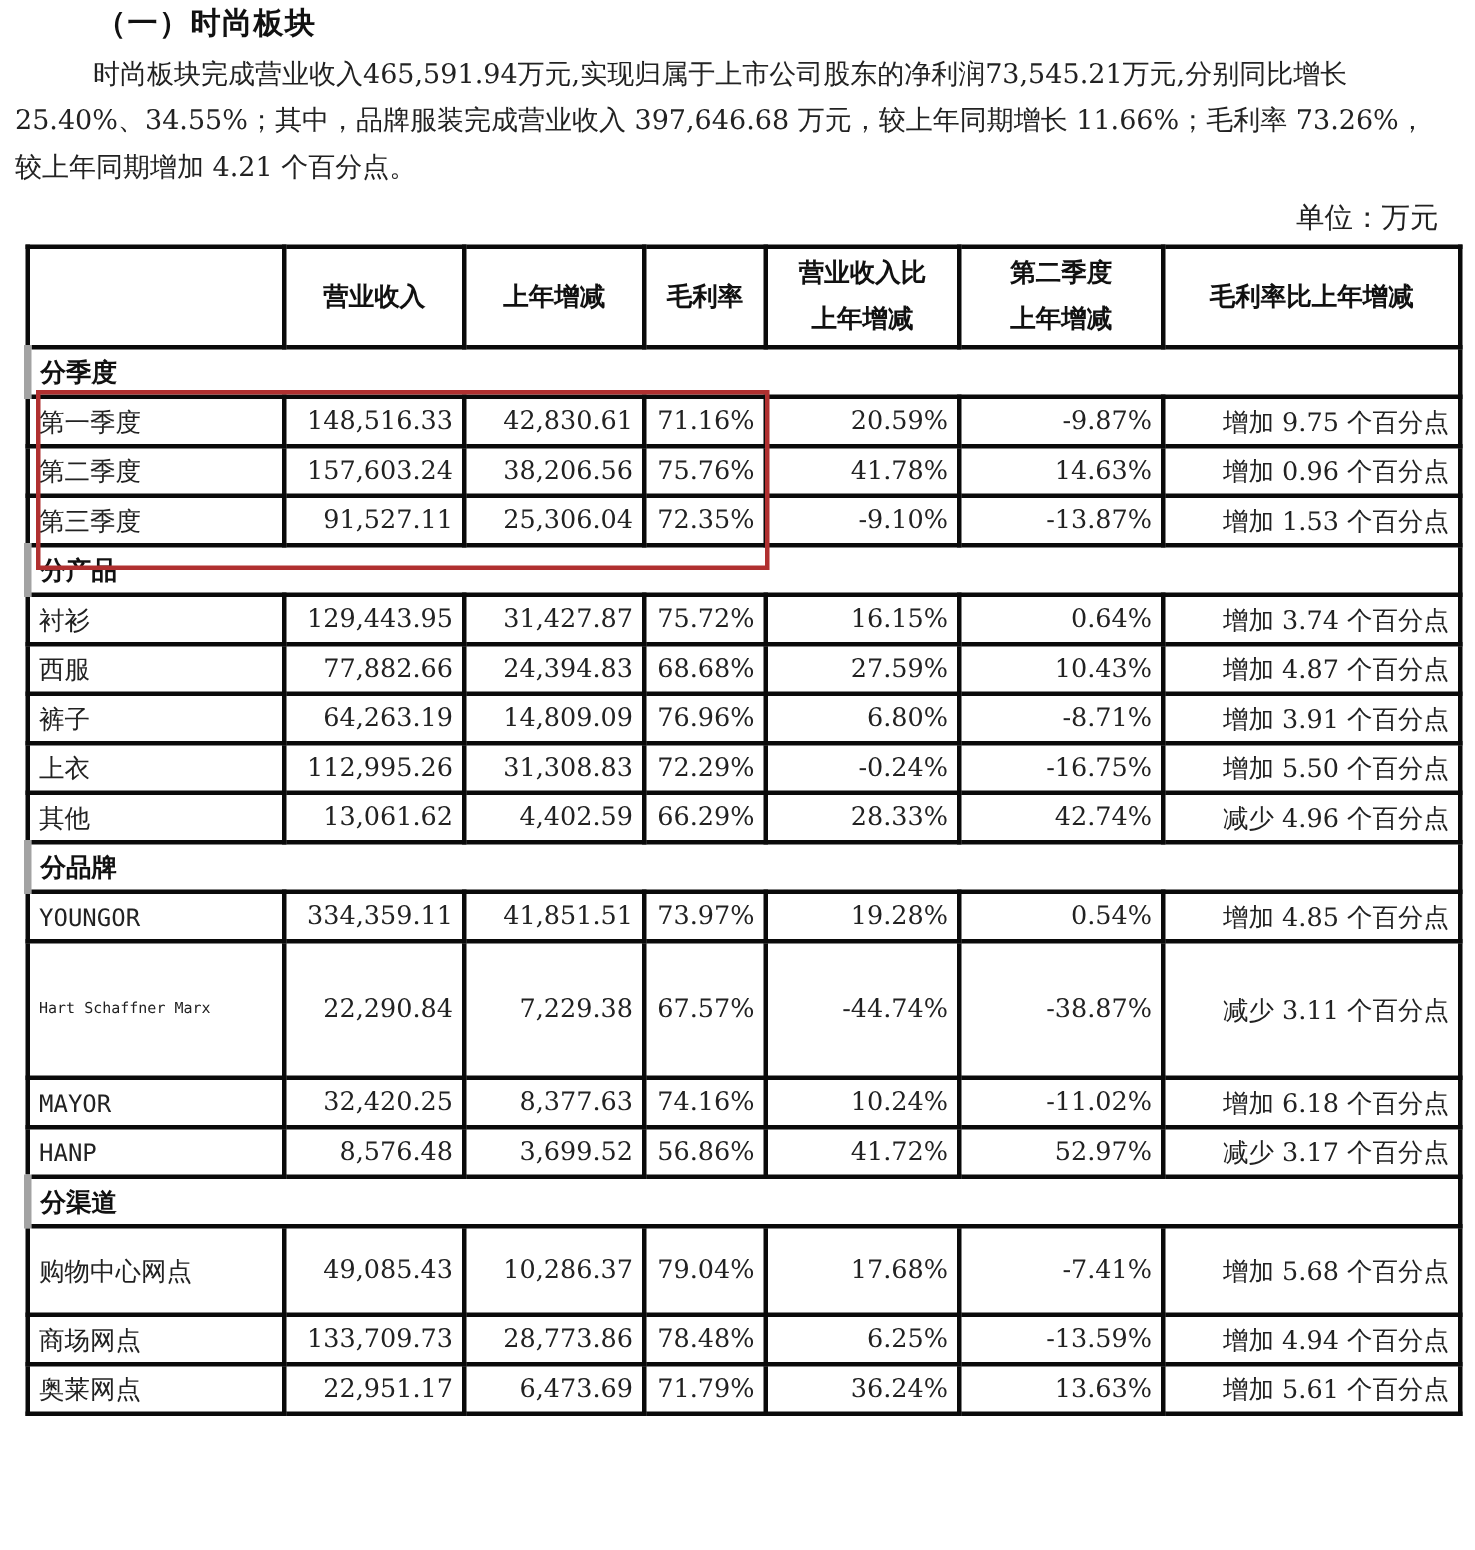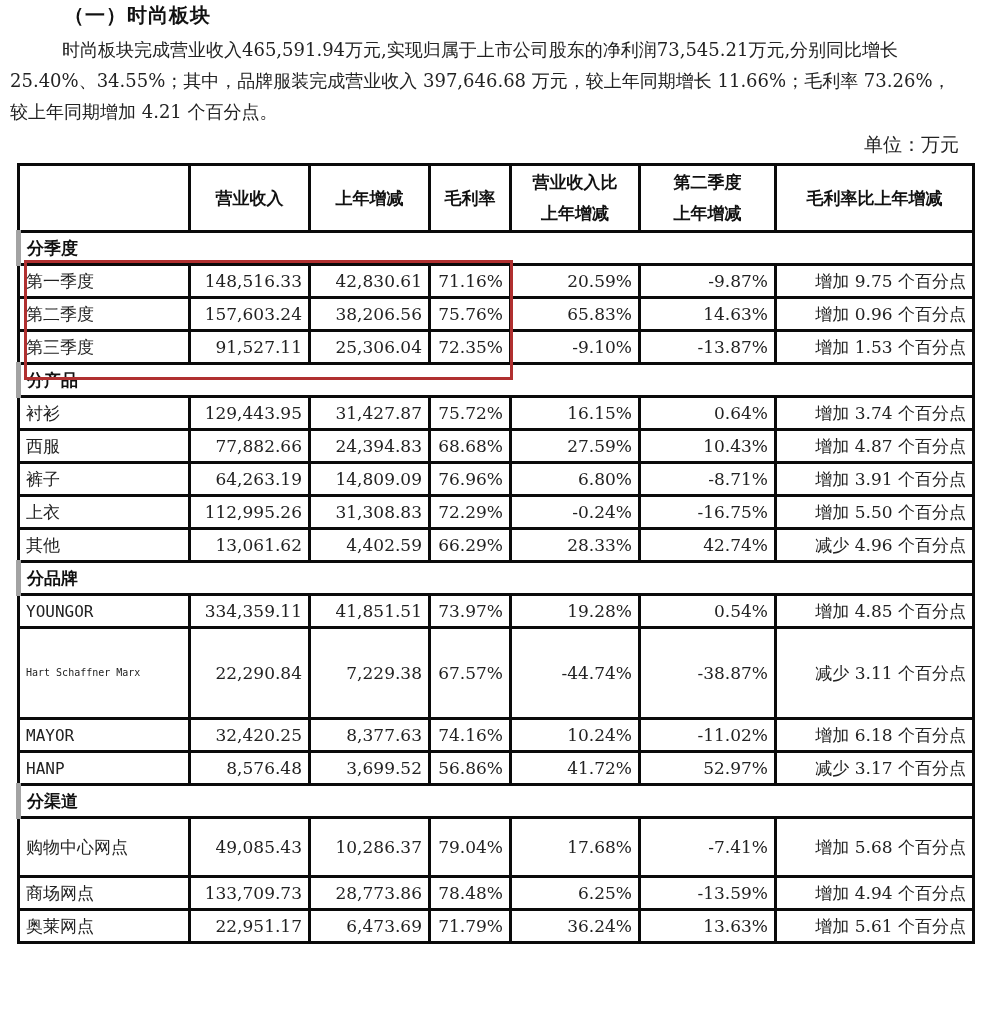--- a/index.html
+++ b/index.html
@@ -96,21 +96,21 @@
         <td class="num">71.16%</td>
         <td class="num">20.59%</td>
         <td class="num">-9.87%</td>
         <td class="change">增加 9.75 个百分点</td>
       </tr>
       <tr class="row">
         <td class="label">第二季度</td>
         <td class="num">157,603.24</td>
         <td class="num">38,206.56</td>
         <td class="num">75.76%</td>
-        <td class="num">65.83%</td>
+        <td class="num">41.78%</td>
         <td class="num">14.63%</td>
         <td class="change">增加 0.96 个百分点</td>
       </tr>
       <tr class="row">
         <td class="label">第三季度</td>
         <td class="num">91,527.11</td>
         <td class="num">25,306.04</td>
         <td class="num">72.35%</td>
         <td class="num">-9.10%</td>
         <td class="num">-13.87%</td>

